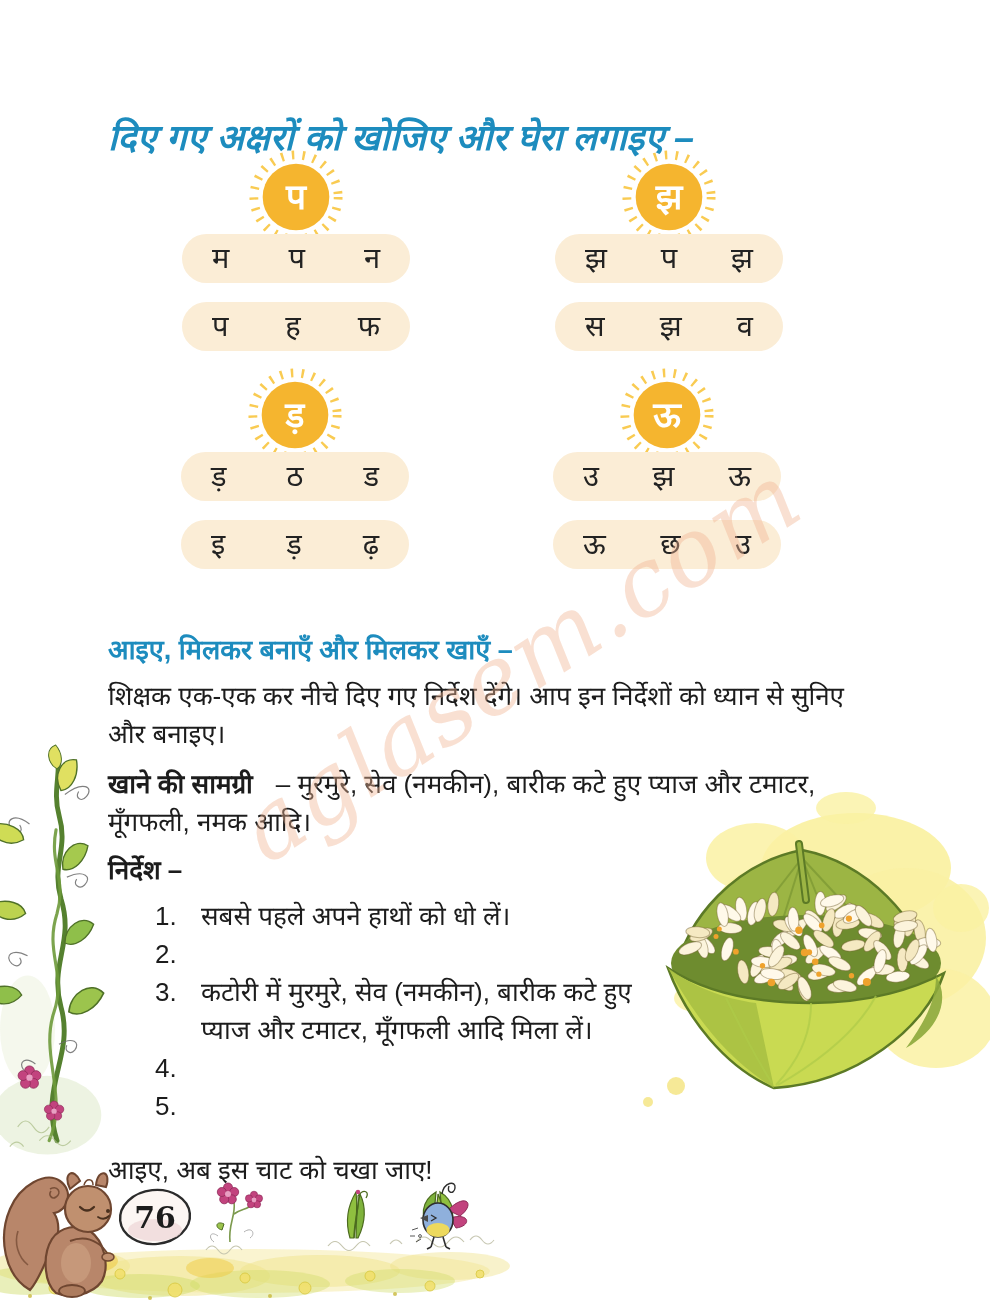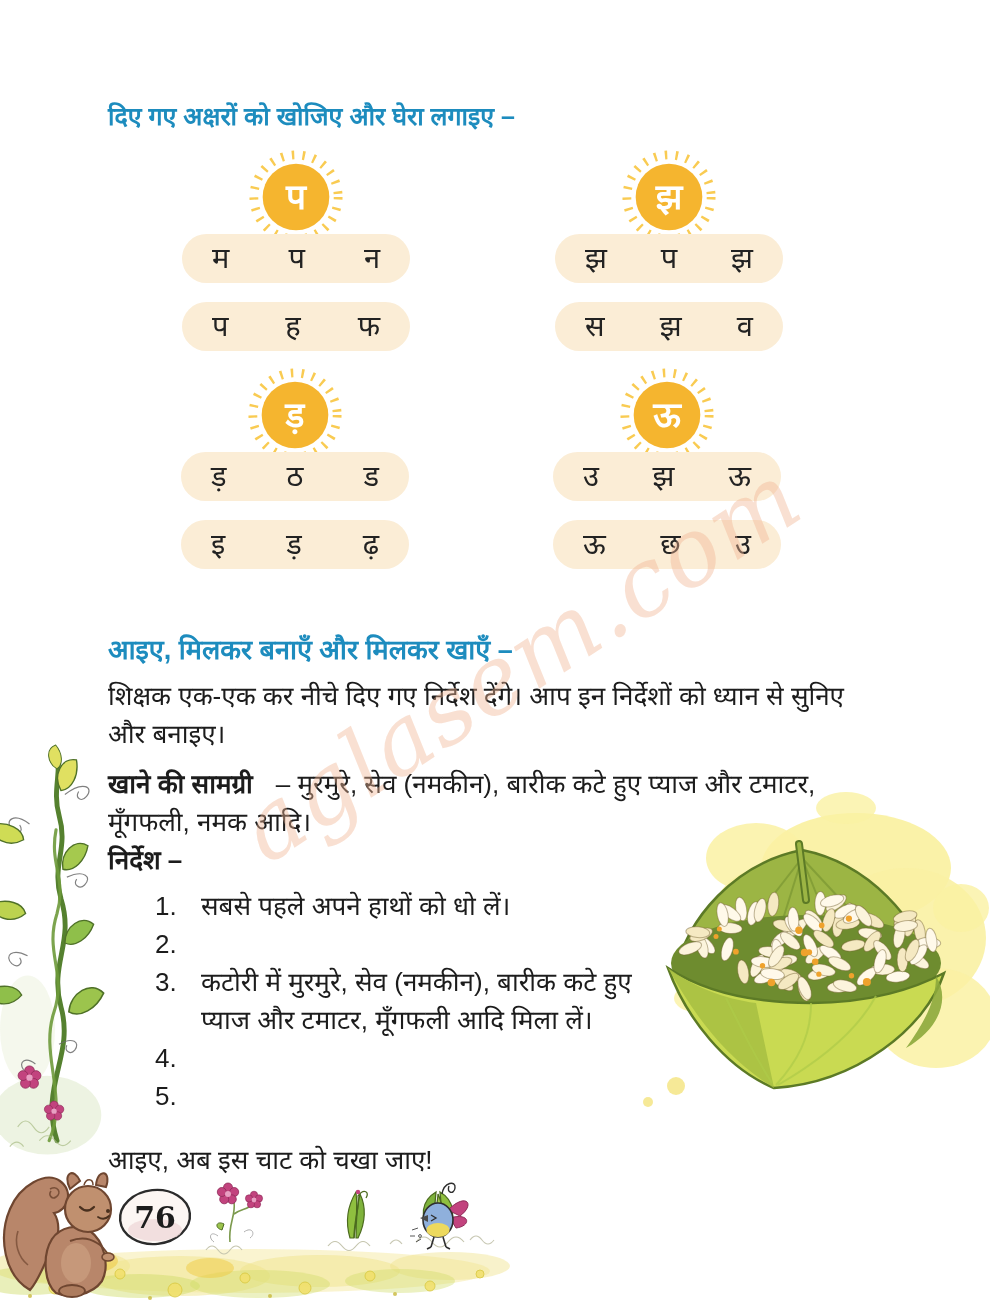--- a/index.html
+++ b/index.html
@@ -6,21 +6,21 @@
   body{
     width:991px;height:1308px;position:relative;overflow:hidden;
     background:#ffffff;color:#1c1c1c;
     font-family:"Liberation Sans","DejaVu Sans",sans-serif;
   }
   .blue{color:#1D8CBE;}
   .bold{font-weight:700;}
   h1,h2{margin:0;font-weight:700;}
 
   
-  #heading-find{position:absolute;left:108px;top:98px;font-size:25px;z-index:2;}
+  #heading-find{position:absolute;left:108px;top:112px;font-size:36px;z-index:2;font-style:italic;}
 
   
   .letter-block{position:absolute;width:228px;display:flex;flex-direction:column;align-items:center;z-index:2;}
   .b0{left:182px;top:148px;}
   .b1{left:555px;top:148px;}
   .b2{left:181px;top:366px;}
   .b3{left:553px;top:366px;}
   .sun{width:98px;height:98px;margin-bottom:-12px;}
   .pill{
     background:#FBEDD6;border-radius:26px;width:228px;height:49px;
@@ -29,21 +29,21 @@
   }
   .pill.gap{margin-top:19px;}
   .letter-cell{font-size:29px;line-height:1;color:#222;}
 
   
   .content{position:absolute;left:108px;top:630px;width:782px;font-size:26px;z-index:2;}
   #activity-heading{font-size:27px;margin-bottom:10px;}
   .line{line-height:38px;}
   .ingredients{margin-top:12px;}
   .ing-rest{margin-left:23px;}
-  .directions{line-height:38px;font-weight:700;}
+  .directions{margin-top:10px;line-height:38px;font-weight:700;}
   .steps{margin-top:8px;margin-left:47px;}
   .step{display:flex;line-height:38px;}
   .step-num{width:46px;flex:none;}
   .step-text{width:470px;}
   .closing{margin-top:26px;line-height:38px;}
 
   
   .deco{position:absolute;z-index:0;}
   #leaf-bowl{left:606px;top:788px;z-index:1;}
   #vine{left:0;top:726px;}

